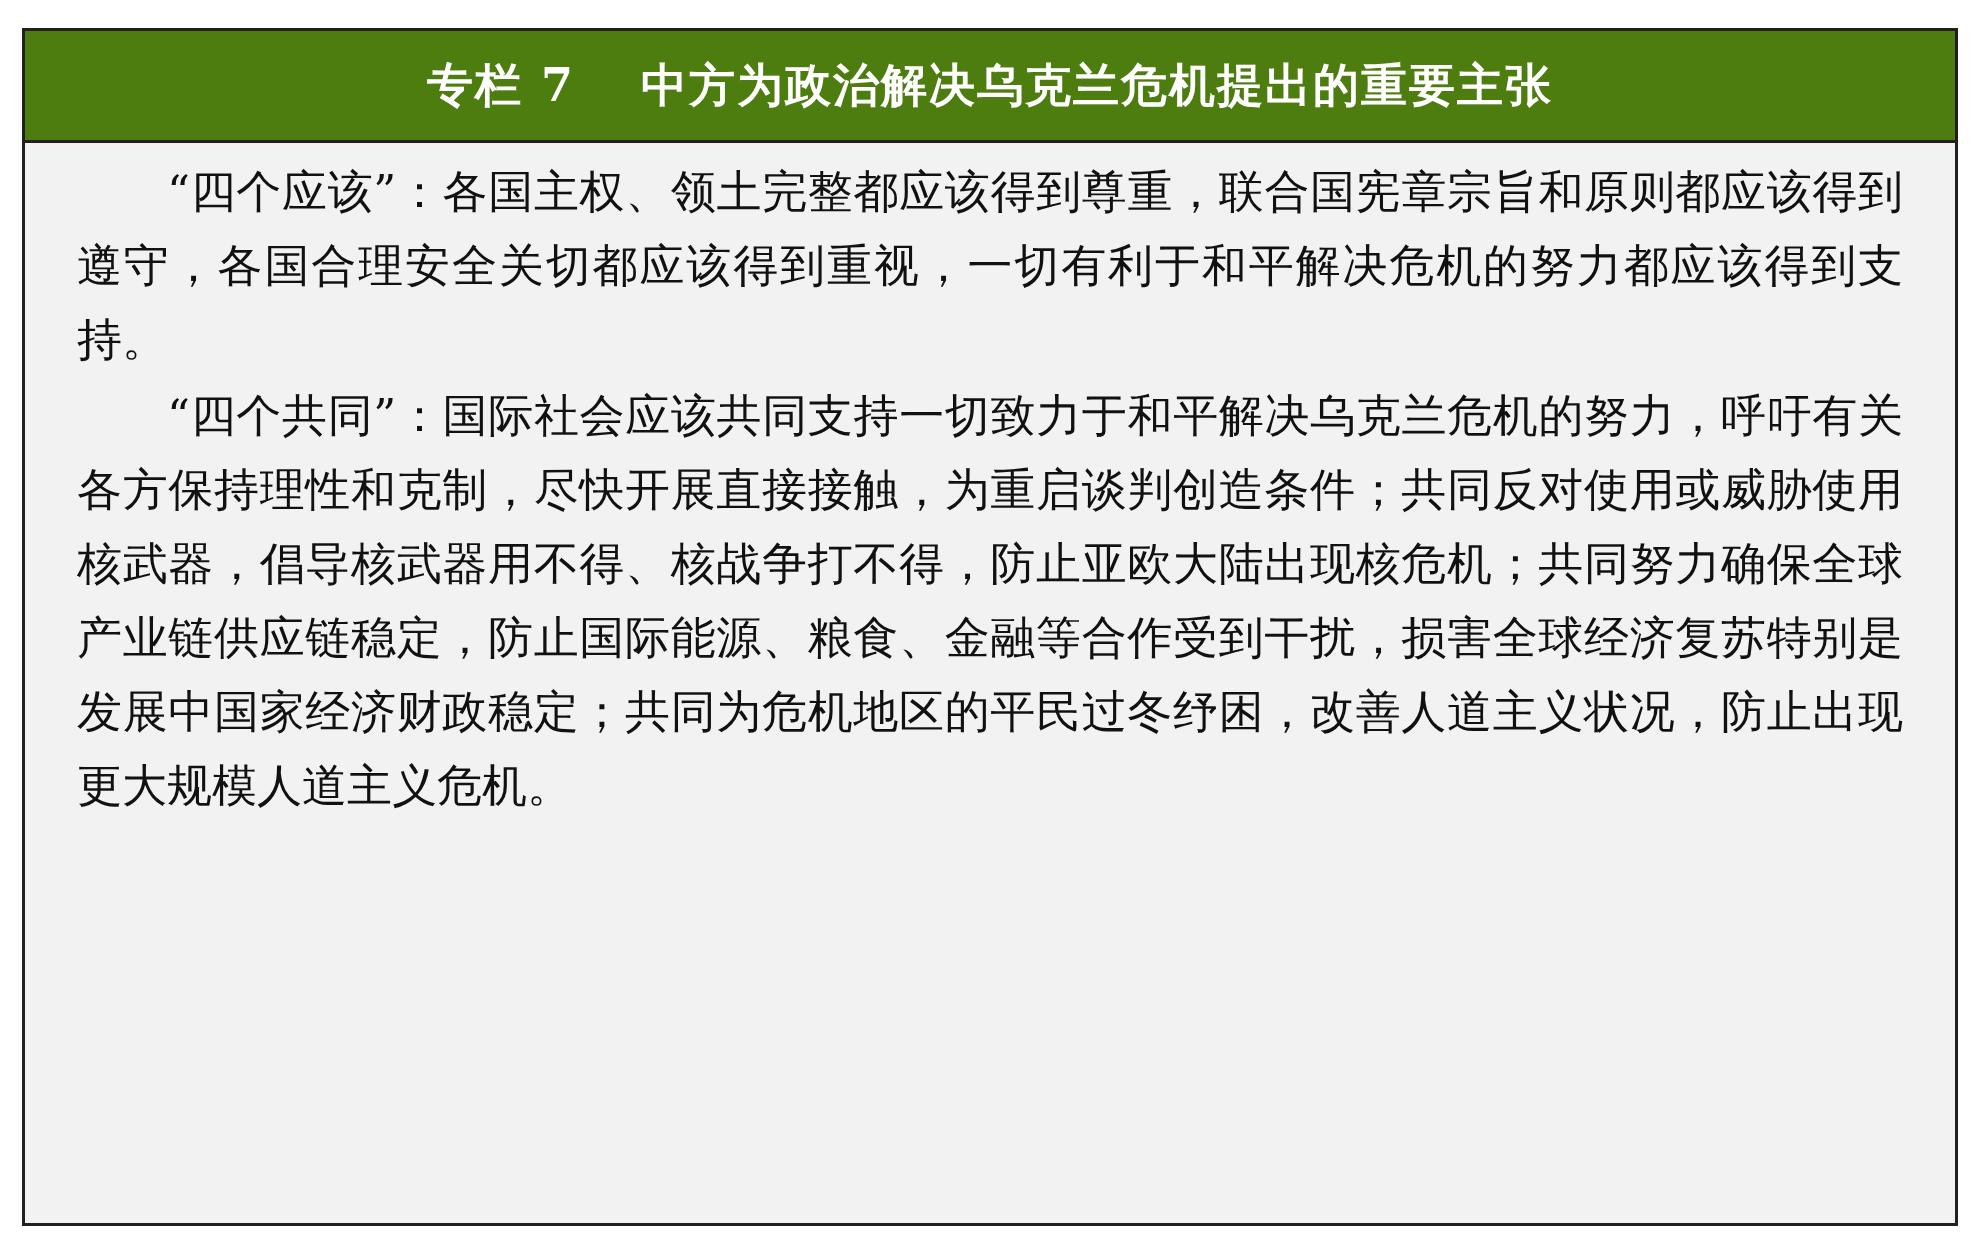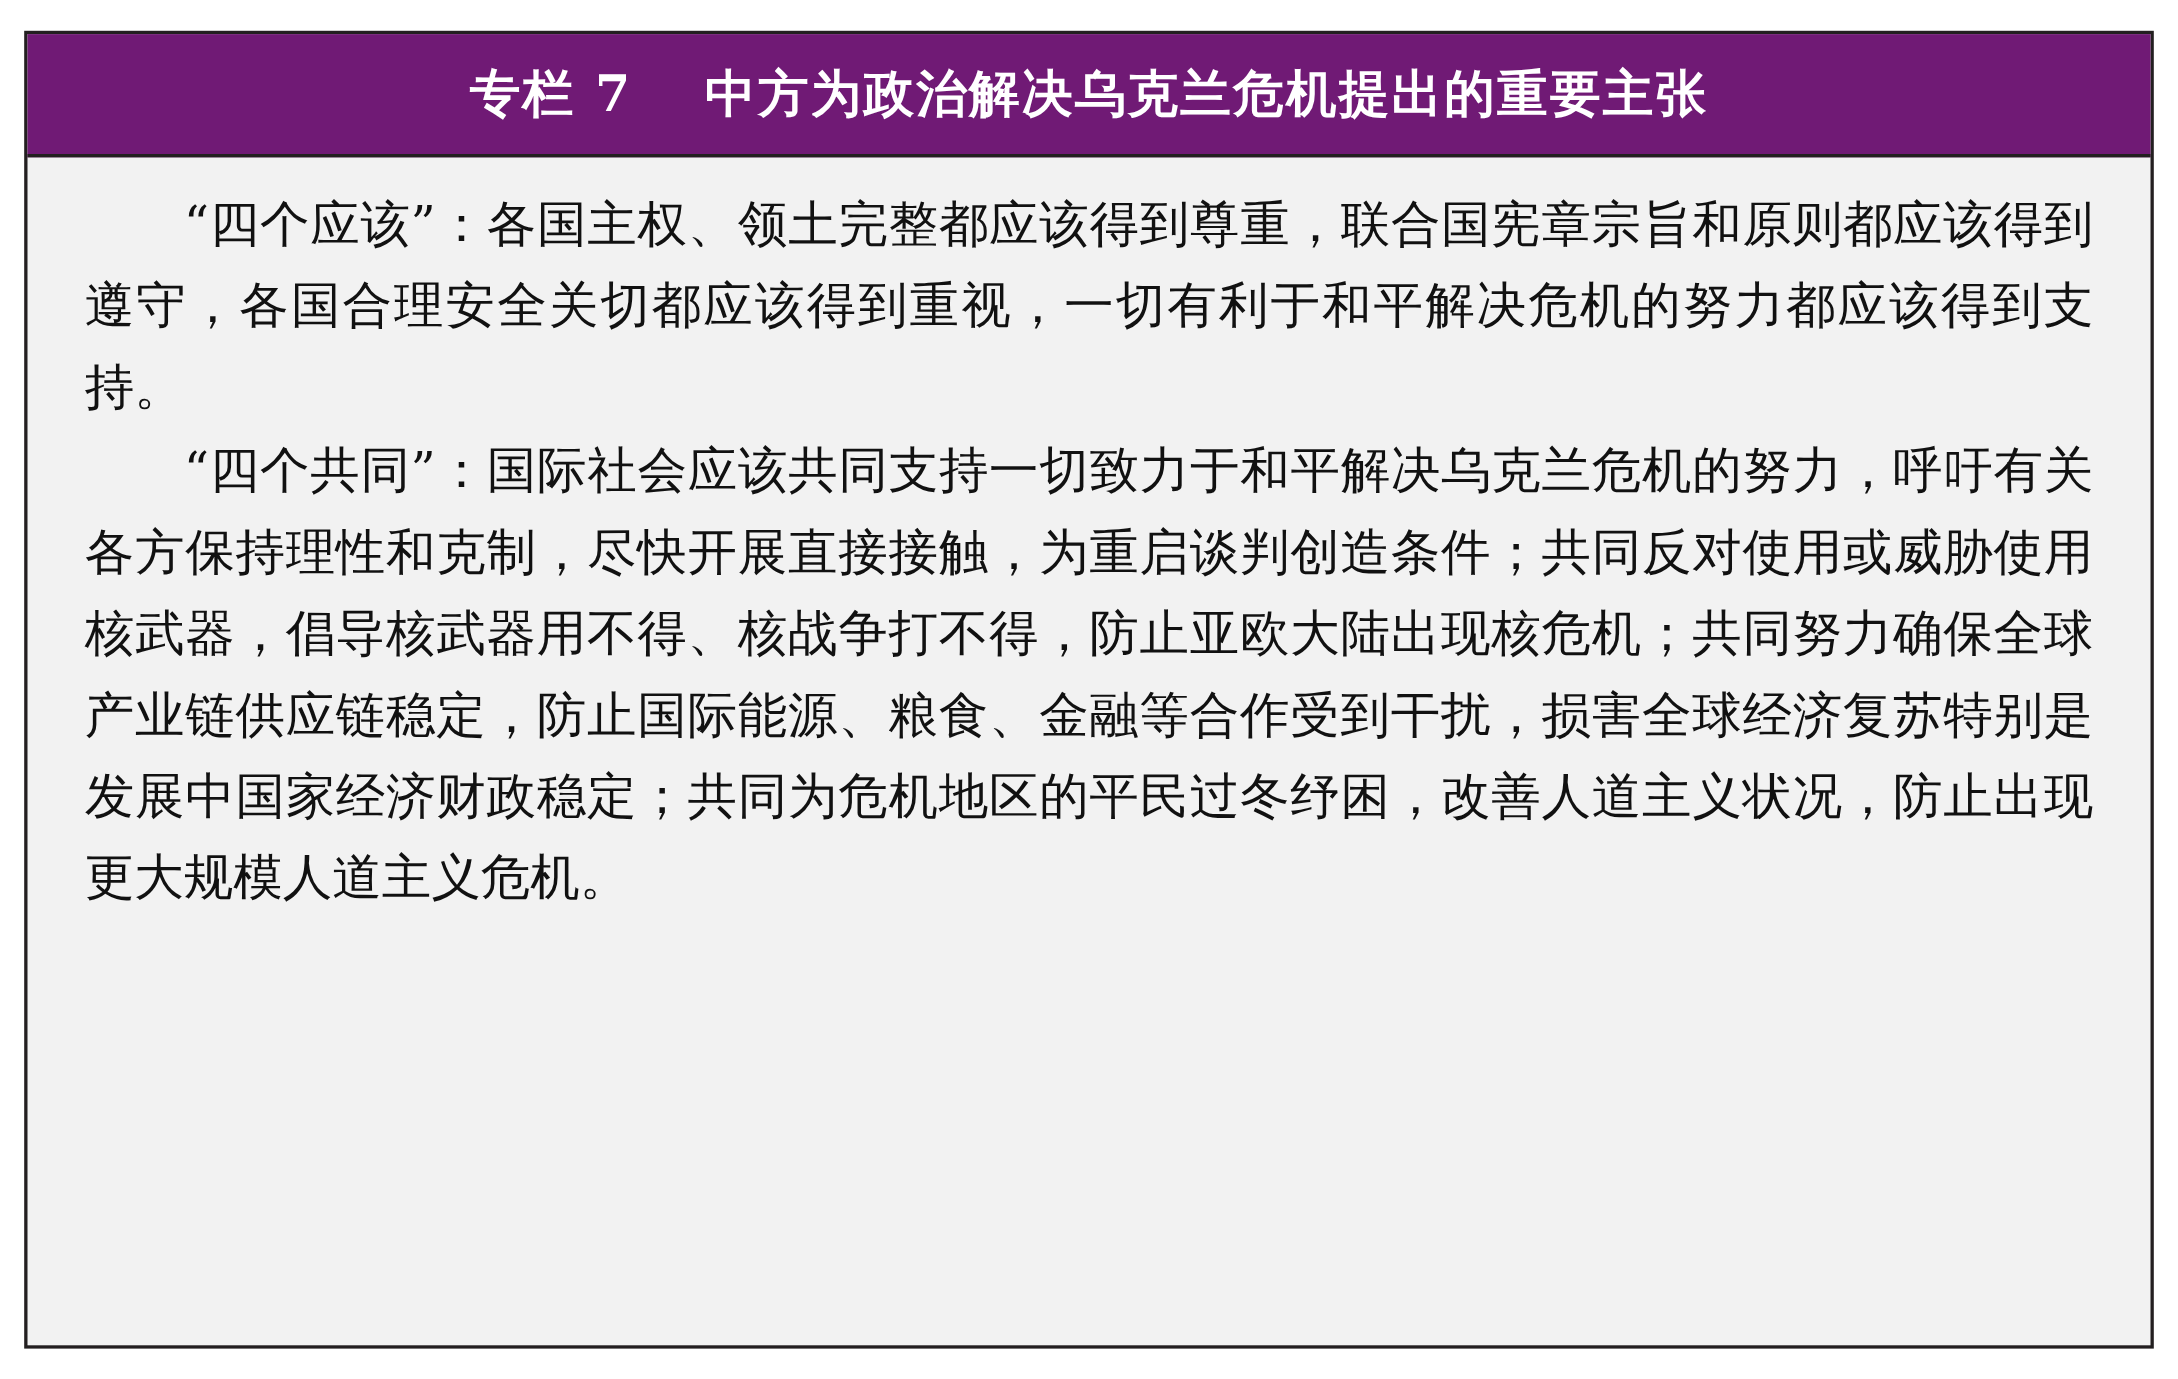--- a/index.html
+++ b/index.html
@@ -20,39 +20,39 @@
     top: 28px;
     width: 1936px;
     height: 1198px;
     border: 3px solid #231f20;
     box-sizing: border-box;
     background: #f2f2f2;
   }
 
   .box-header {
     height: 112px;
-    background: #701a75;
+    background: #4d7c0f;
     border-bottom: 3px solid #231f20;
     display: flex;
     align-items: center;
     justify-content: center;
     box-sizing: border-box;
   }
 
   .box-title {
     color: #ffffff;
     font-size: 46px;
     font-weight: bold;
     letter-spacing: 2px;
     font-family: "DejaVu Serif", "Liberation Serif", serif;
     white-space: pre;
   }
 
   .box-body {
-    padding: 24px 52px 0 52px;
+    padding: 12px 52px 0 52px;
     box-sizing: border-box;
   }
 
   .para {
     font-size: 45px;
     line-height: 74px;
     color: #111111;
     text-indent: 90px;
     text-align: justify;
     text-justify: inter-character;

